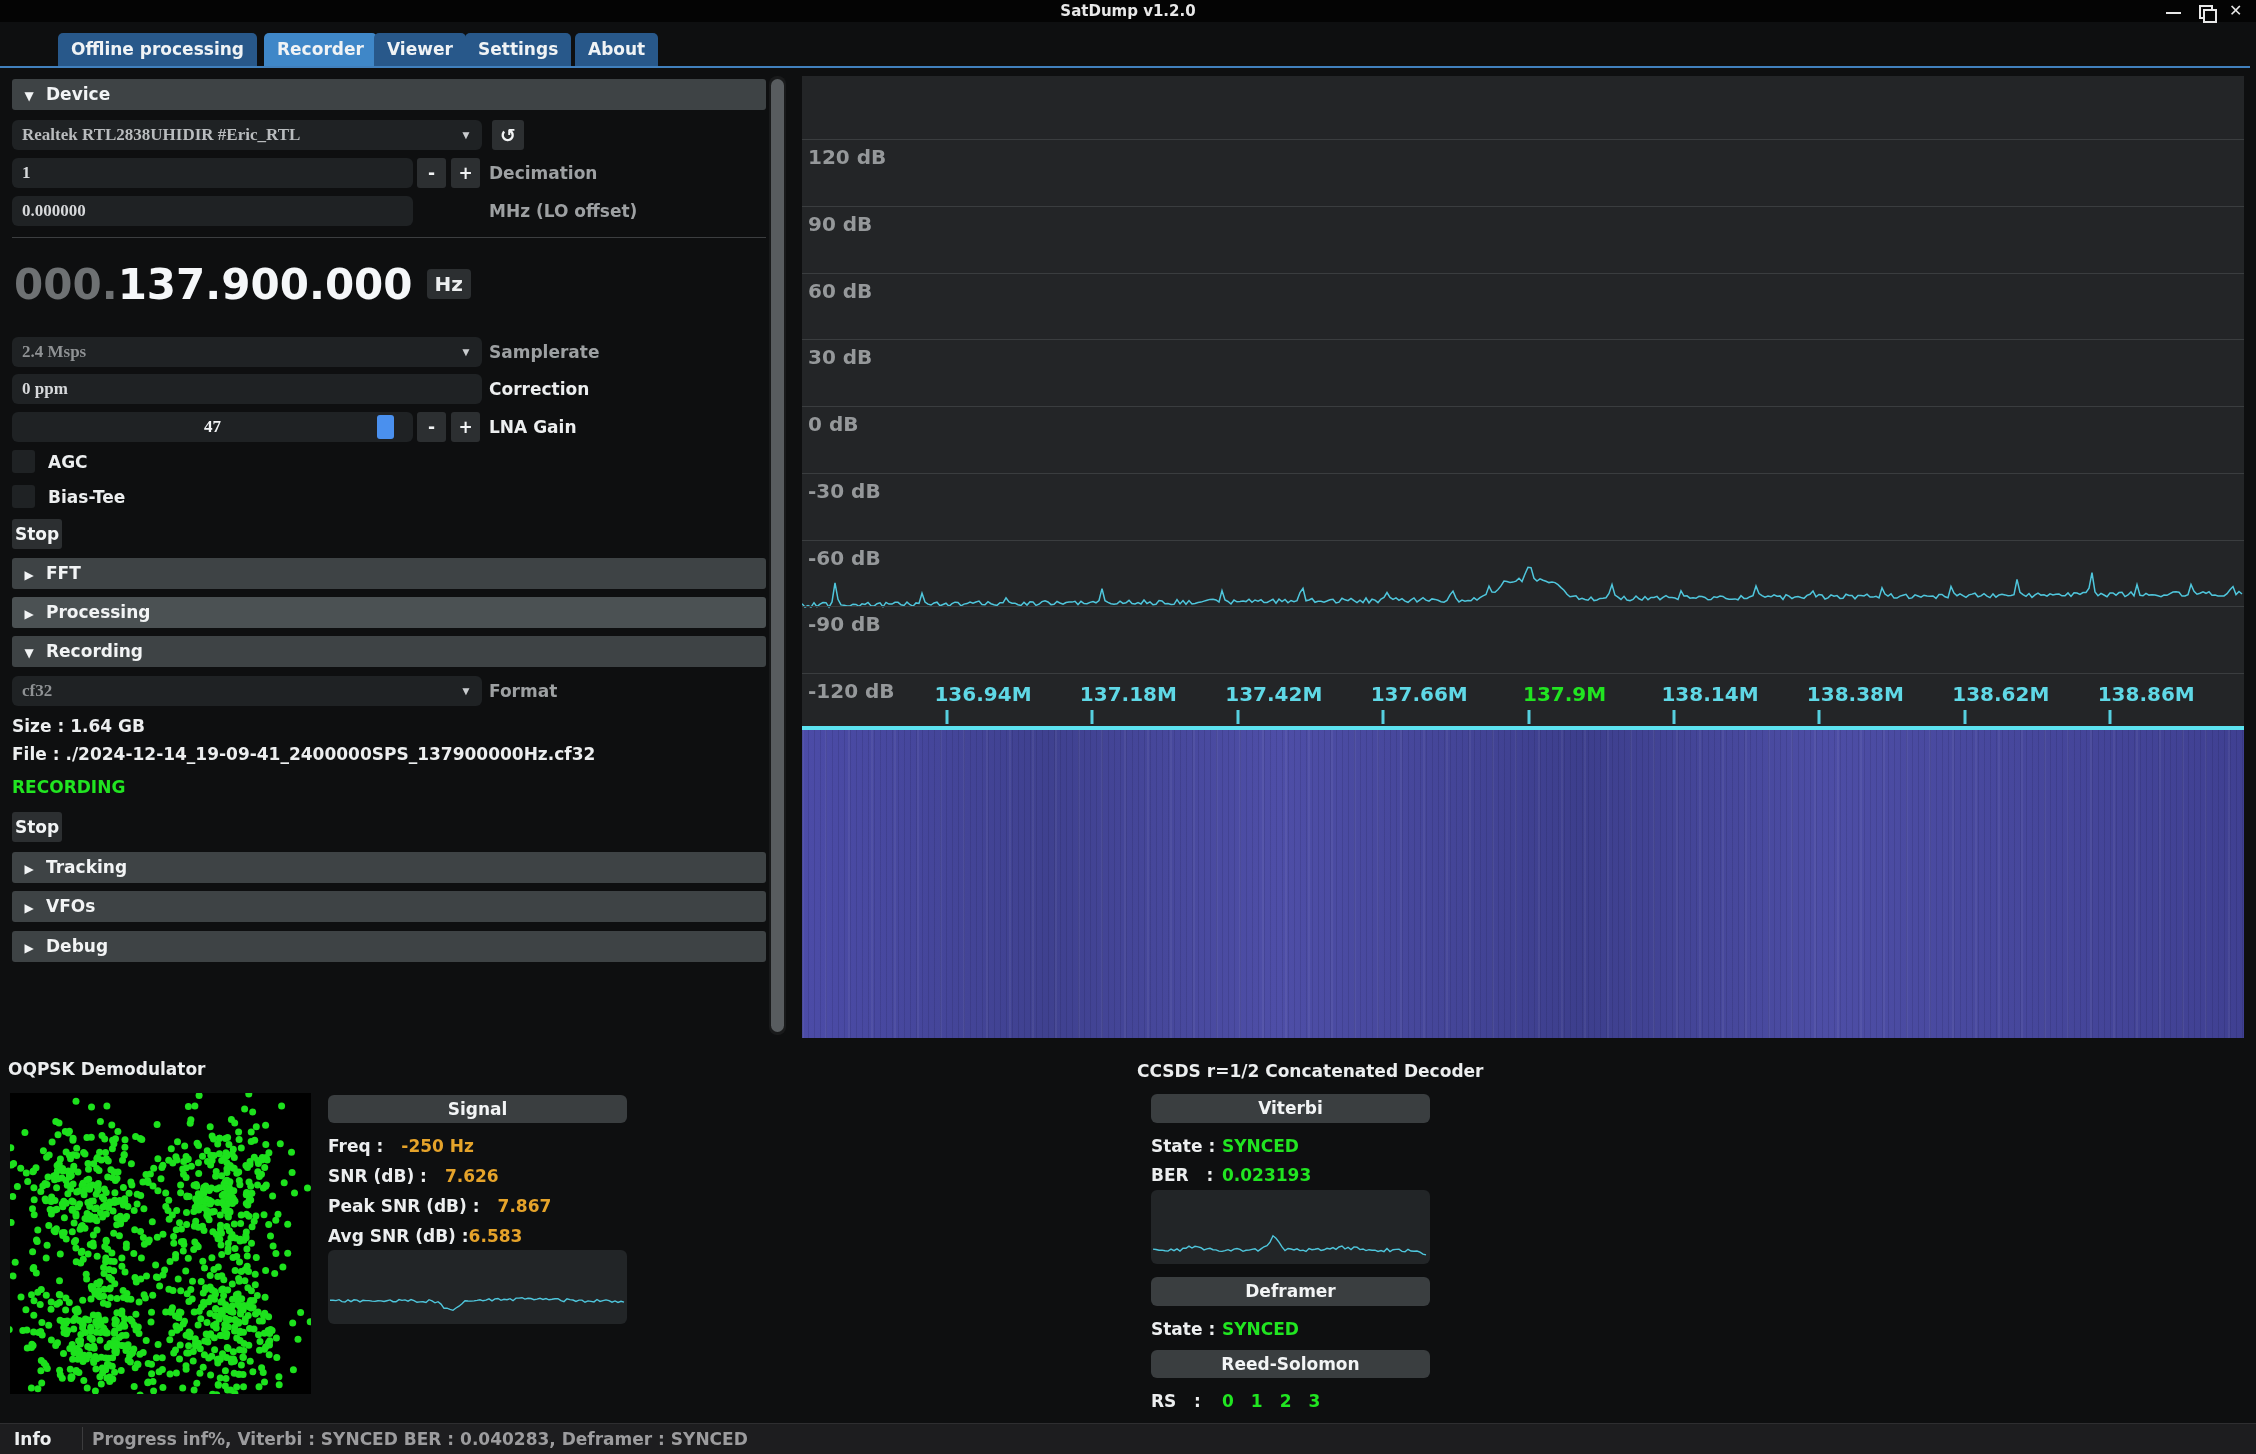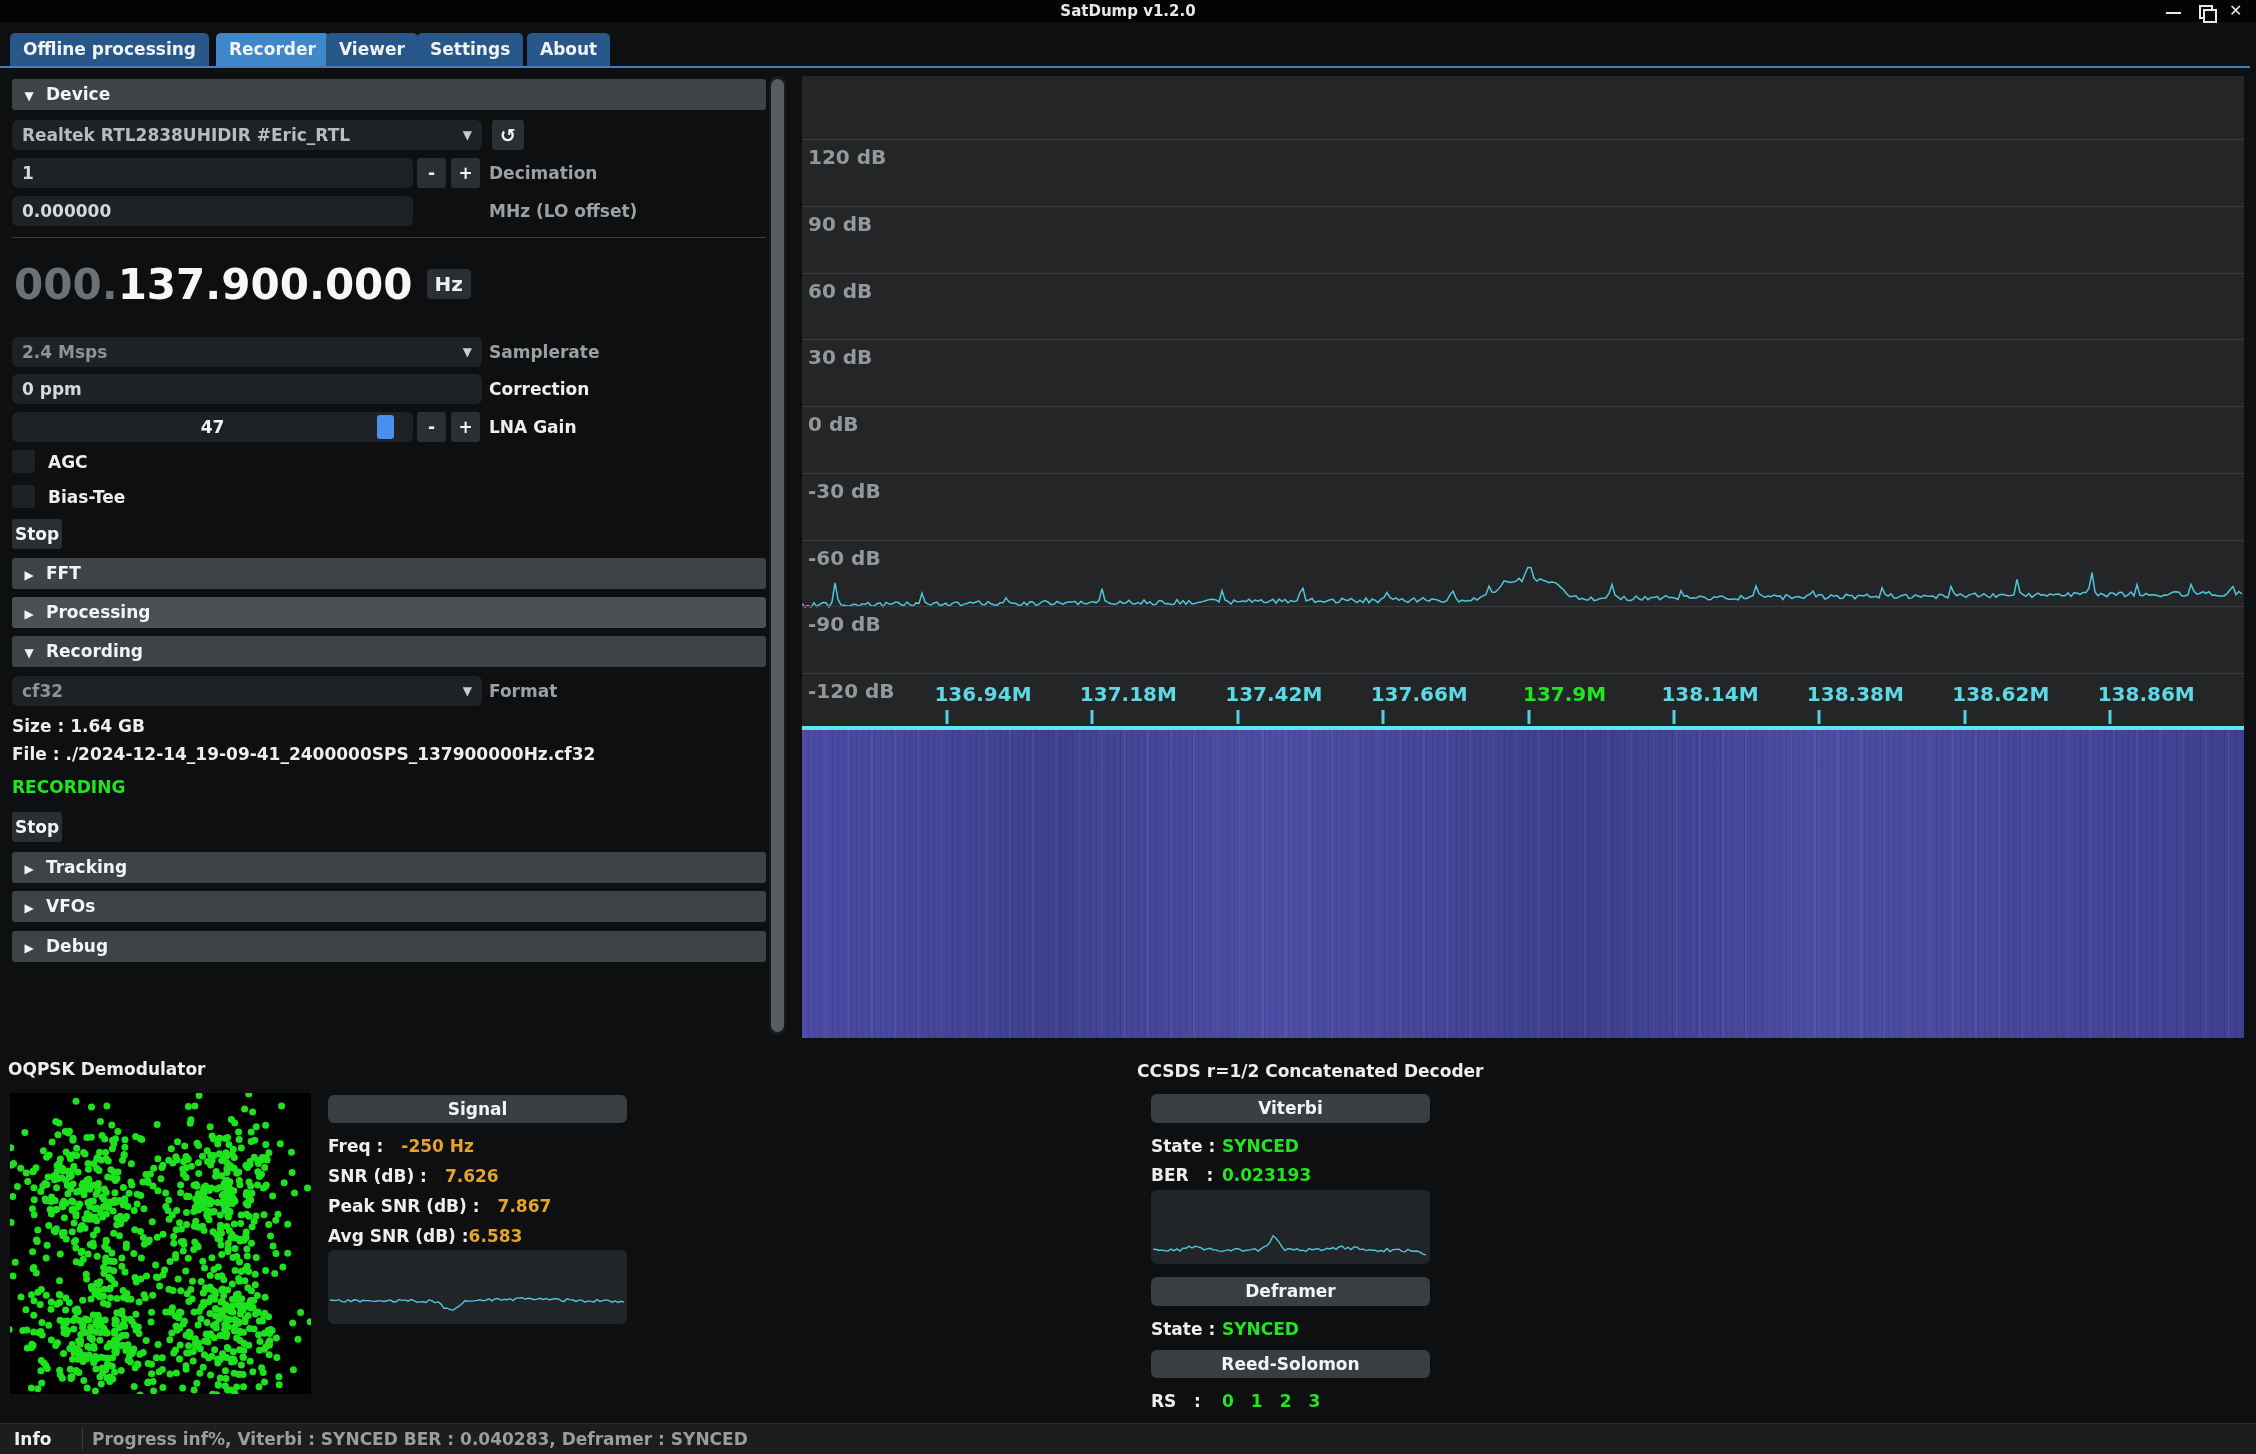--- a/index.html
+++ b/index.html
@@ -5,27 +5,27 @@
   html,body{margin:0;padding:0;background:#000;}
   #root{position:relative;width:2256px;height:1454px;background:#0e0f10;overflow:hidden;
         font-family:"DejaVu Sans","Liberation Sans",sans-serif;color:#eceeef;}
   .abs{position:absolute;}
   
   #titlebar{left:0;top:0;width:2256px;height:22px;background:#040404;}
   #title-text{width:100%;text-align:center;top:2px;font-size:15px;font-weight:700;color:#e8e8e8;}
   .winbtn{top:0;height:22px;color:#e8e8e8;}
   
   .tab{position:absolute;top:33px;height:33px;line-height:33px;padding:0 13px;border-radius:5px 5px 0 0;
-       font-size:17px;font-weight:700;color:#f0f3f5;}
+       font-size:17px;font-weight:700;color:#f0f3f5;margin-left:48px;}
   #tab-underline{left:0;top:66px;width:2250px;height:2px;background:#4180bd;}
   
   .hdr{left:12px;width:754px;height:31px;background:#3e4345;border-radius:3px;font-size:17px;
        font-weight:700;line-height:31px;color:#f2f4f5;}
   .hdr .arrow{display:inline-block;width:34px;text-align:center;font-size:12px;}
-  .box{background:#1f2224;border-radius:6px;font-size:17px;font-weight:700;}
+  .box{background:#1f2224;border-radius:6px;font-size:17px;font-weight:700;font-family:Liberation Serif, serif;}
   .combo-arrow{position:absolute;right:10px;top:0;height:30px;line-height:30px;font-size:12px;color:#c9ccce;}
   .sbtn{background:#2c2f31;border-radius:3px;color:#f2f4f5;font-size:17px;font-weight:700;
         text-align:center;line-height:30px;}
   .lbl{font-size:17px;font-weight:700;line-height:30px;}
   .lbl.gray{color:#9da0a2;}
   .pre{white-space:pre;}
   .cb{width:23px;height:23px;background:#1f2224;border-radius:3px;}
   .green{color:#21e521;}
   .orange{color:#e5a32a;}
   

